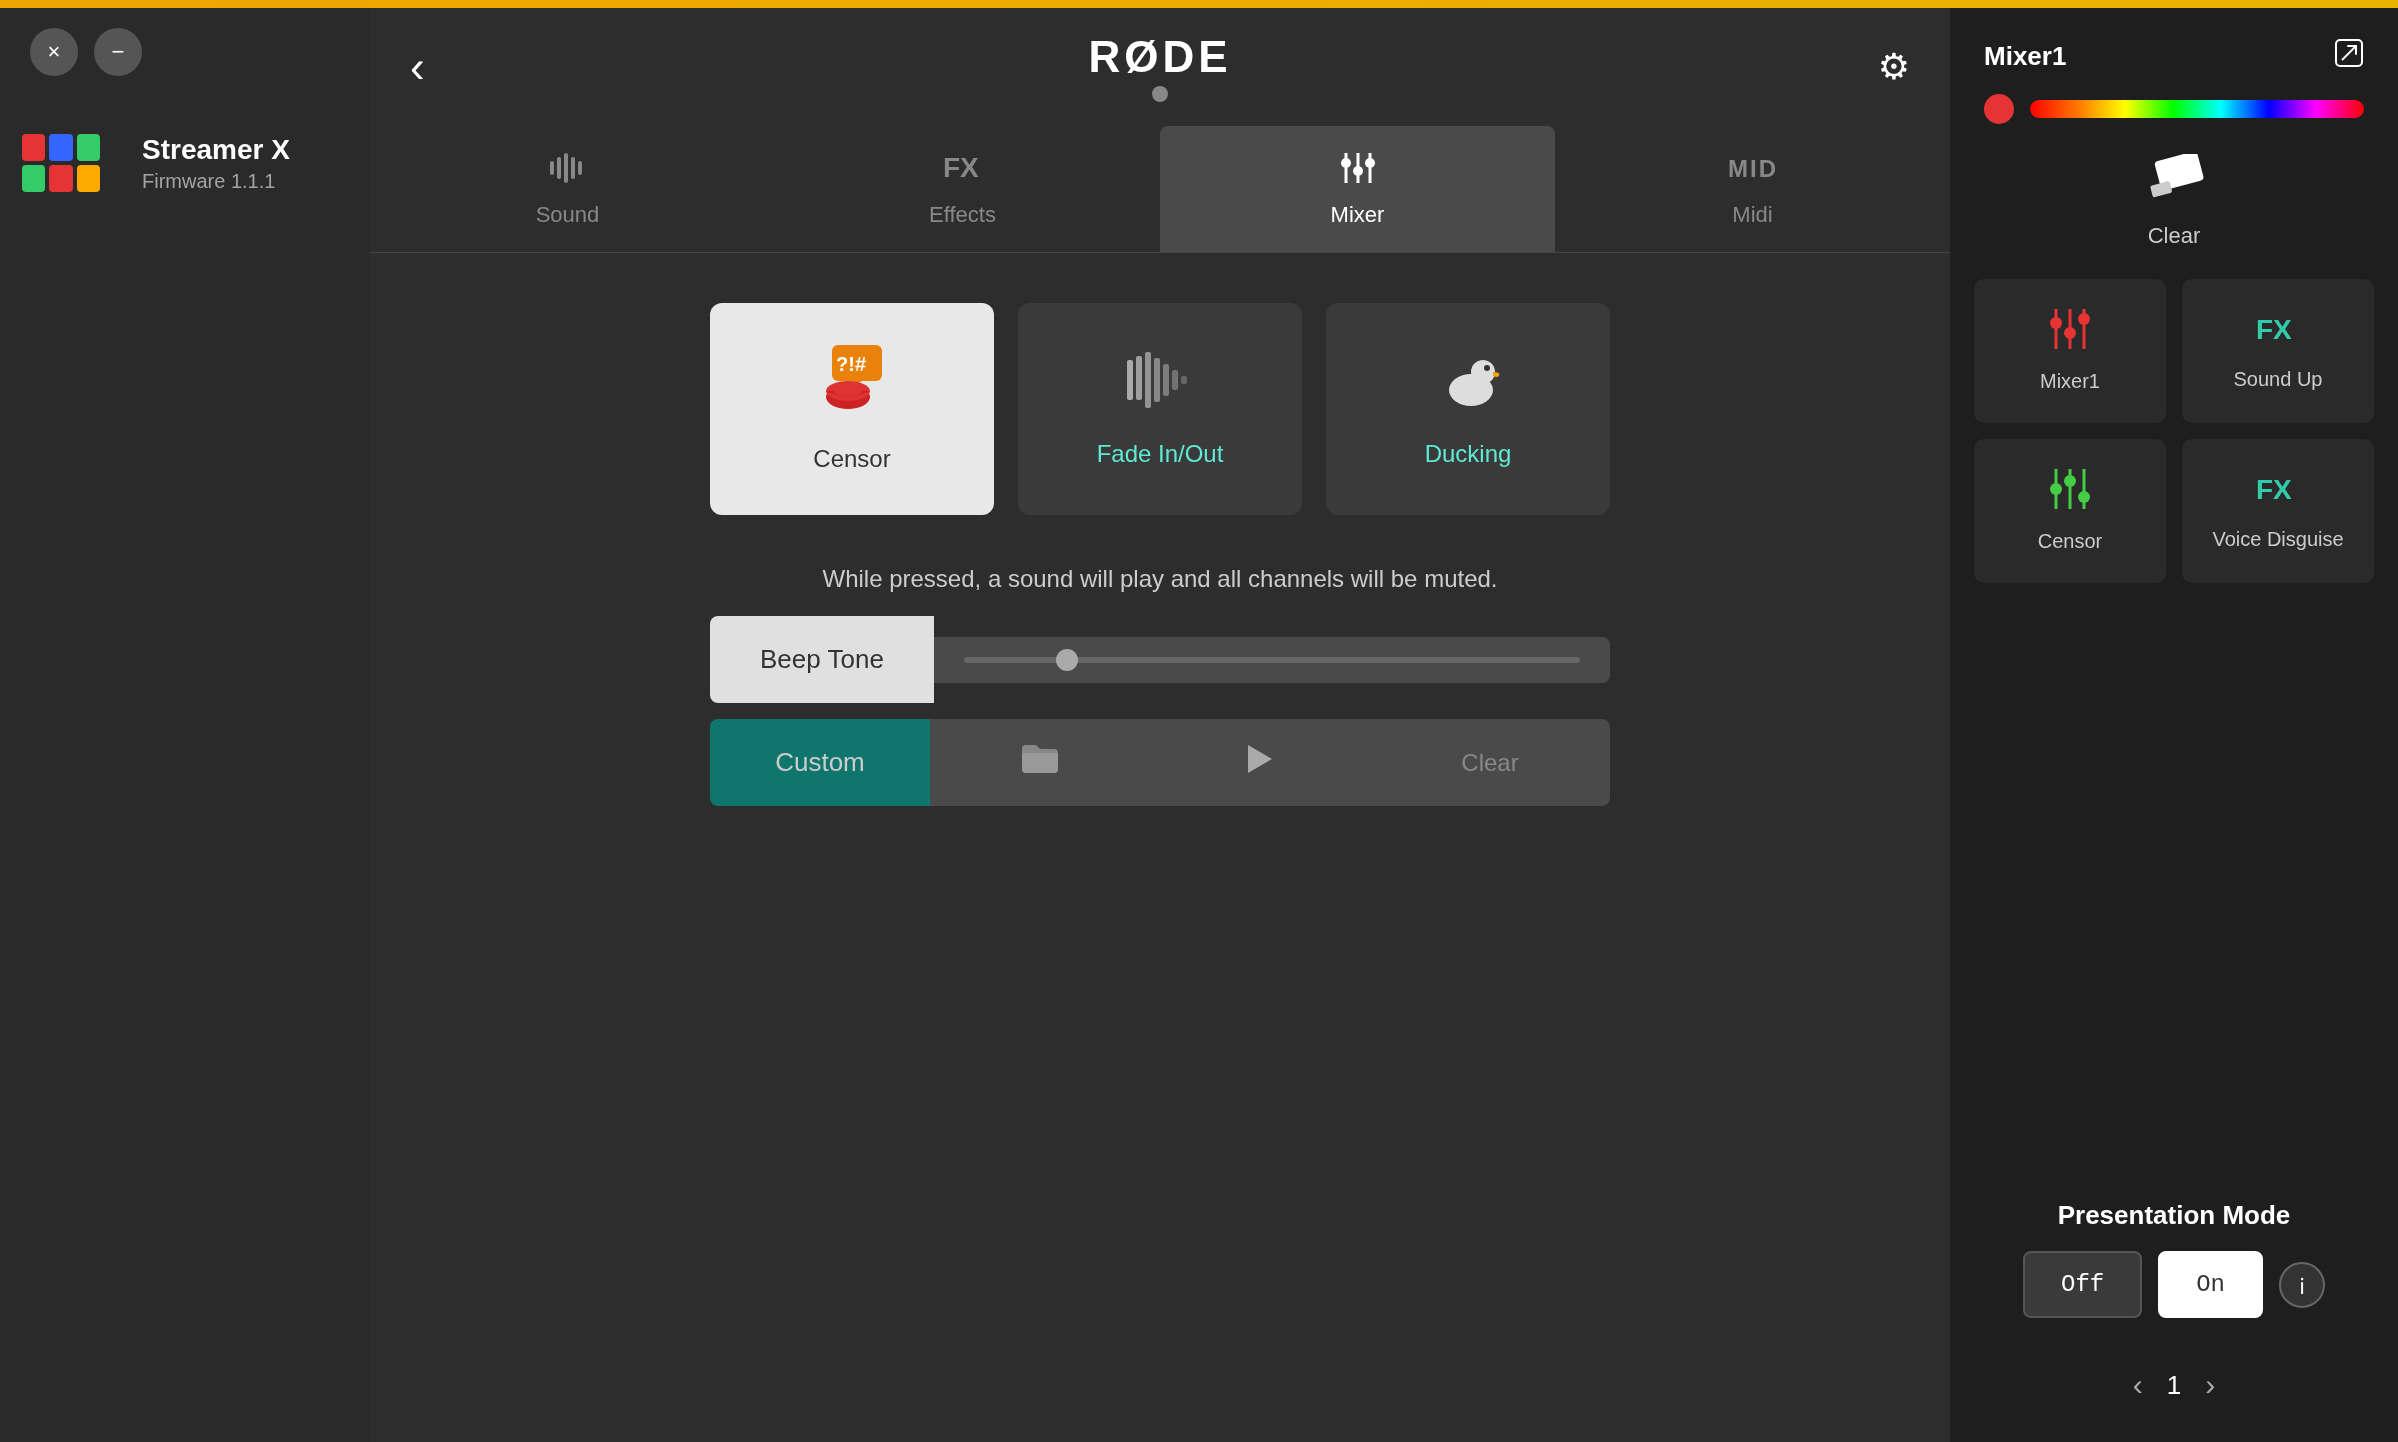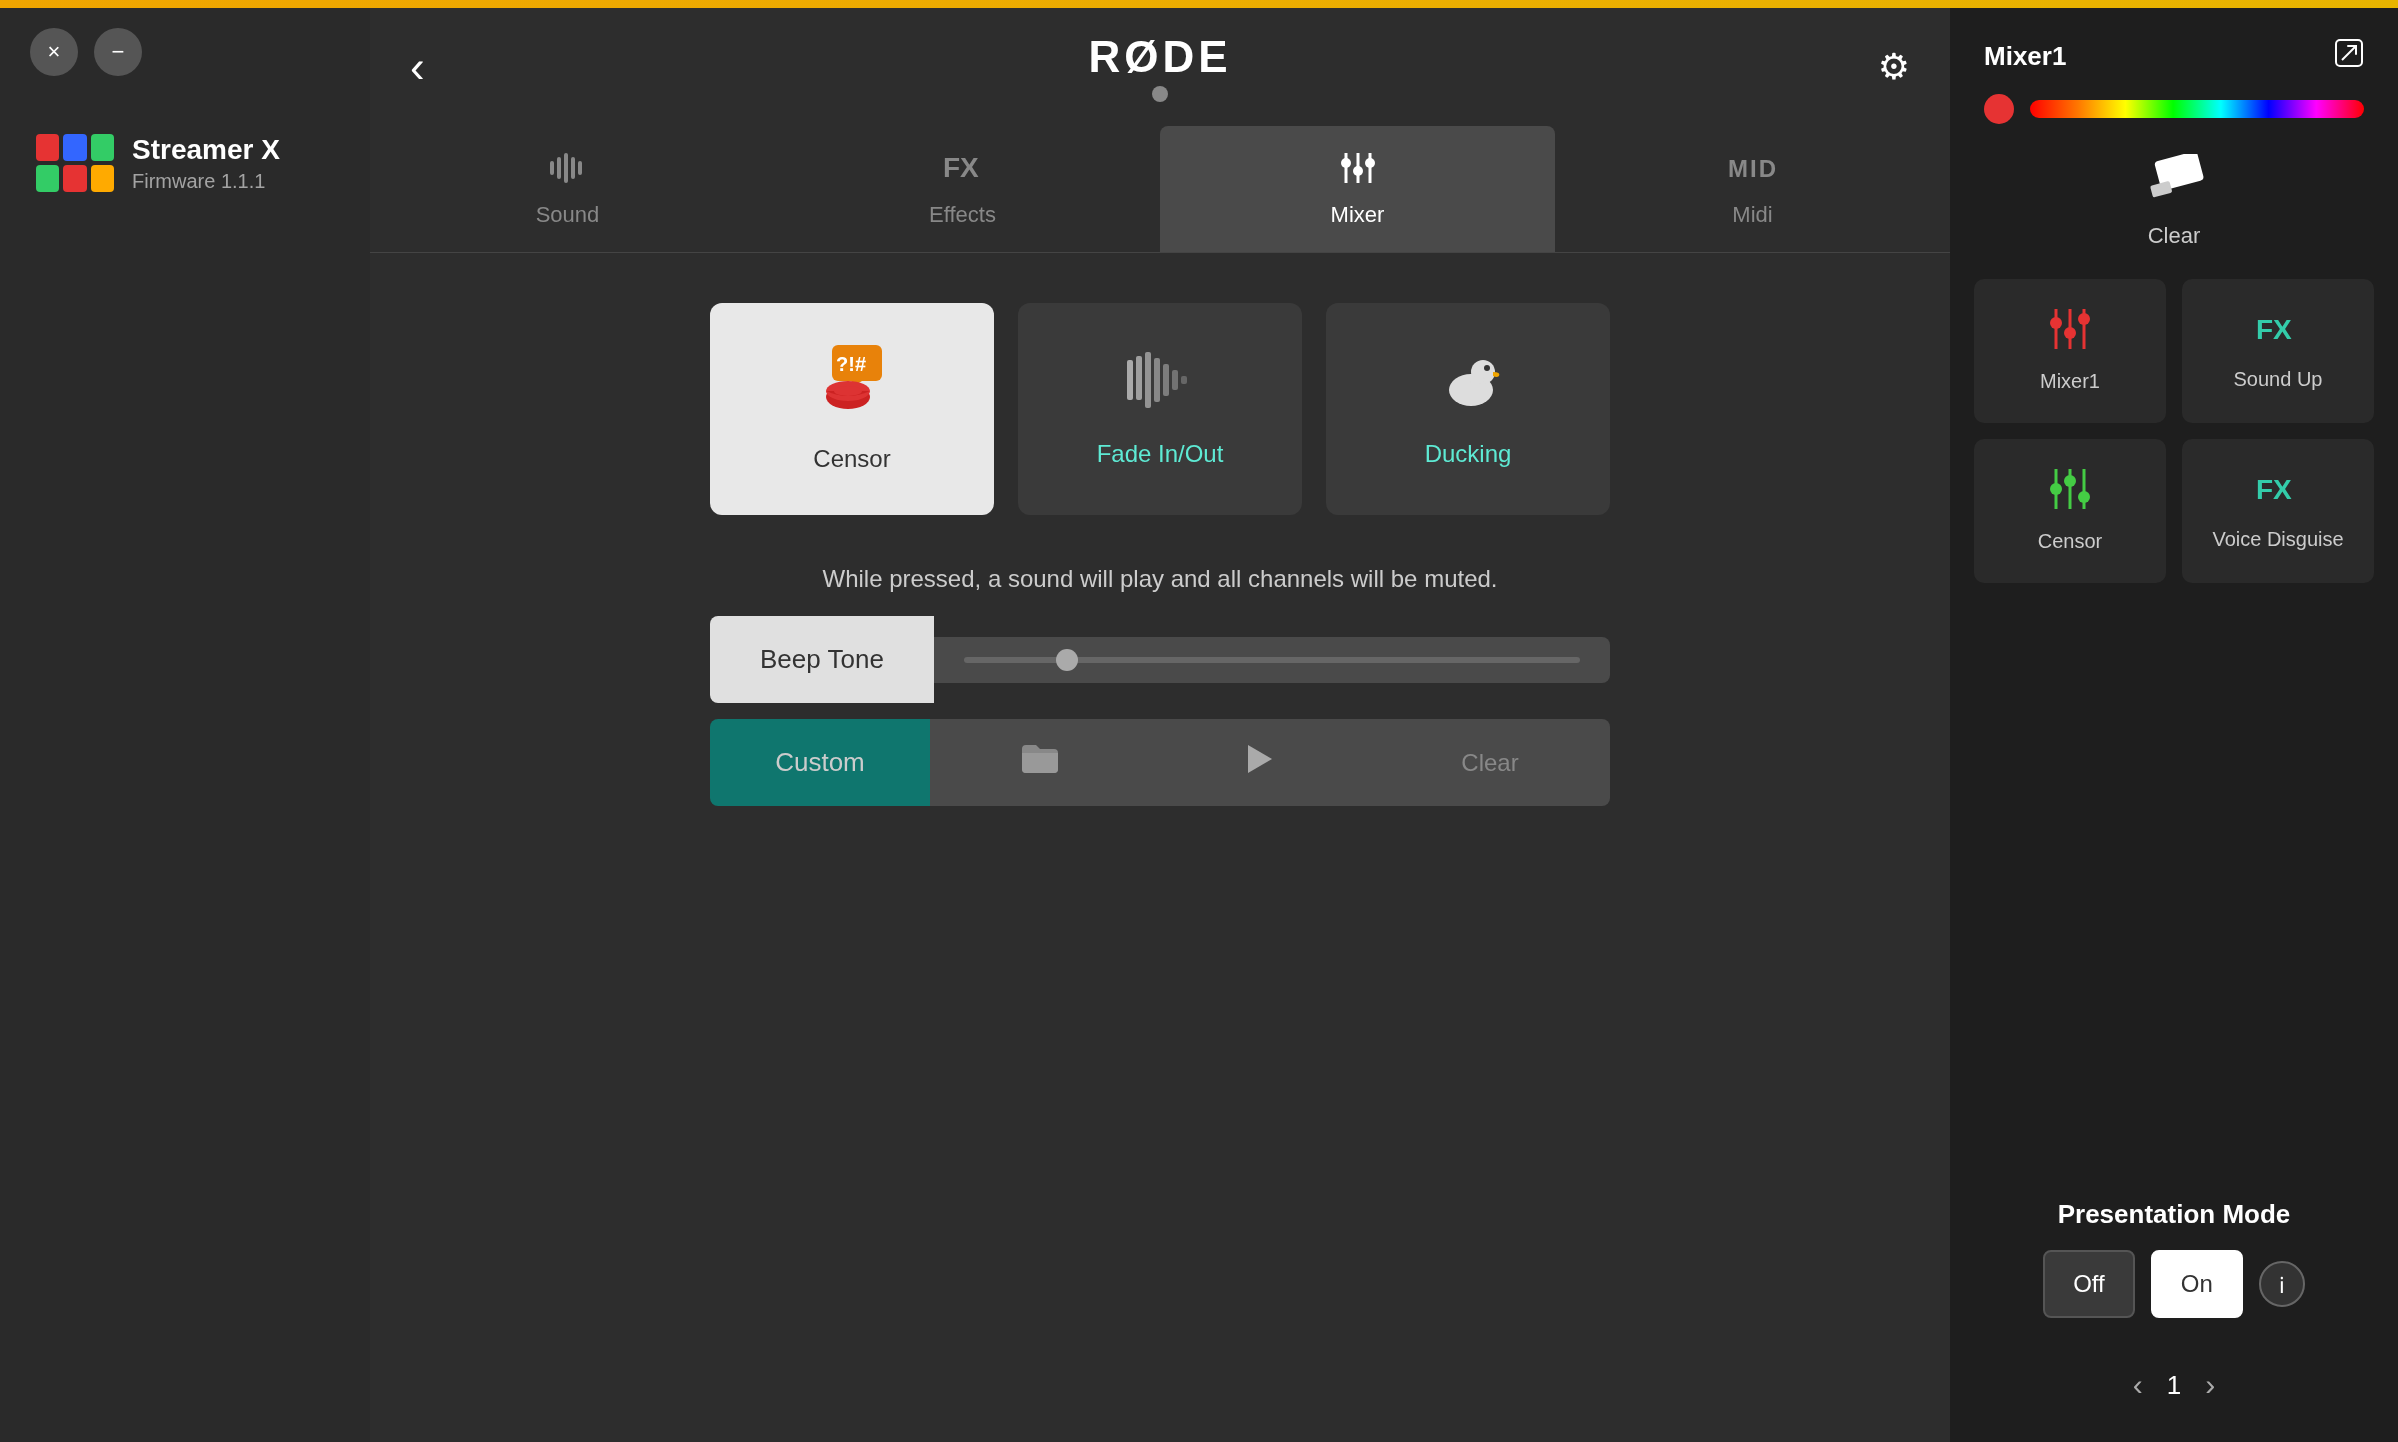--- a/index.html
+++ b/index.html
@@ -58,22 +58,22 @@
       font-size: 22px;
       color: #fff;
     }
 
     .win-btn-close { background: #555; }
     .win-btn-min { background: #555; }
 
     .device-info {
       display: flex;
       align-items: center;
-      gap: 12px;
-      padding: 100px 30px 30px;
+      gap: 36px;
+      padding: 100px 16px 30px;
     }
 
     .device-icon {
       width: 90px;
       height: 70px;
       border-radius: 10px;
       display: grid;
       grid-template-columns: repeat(3, 1fr);
       grid-template-rows: repeat(2, 1fr);
       gap: 4px;
@@ -467,27 +467,28 @@
       font-weight: 600;
     }
 
     .presentation-controls {
       display: flex;
       align-items: center;
       gap: 16px;
     }
 
     .pres-btn {
-      padding: 18px 28px;
+      padding: 18px 36px;
       font-size: 24px;
       border-radius: 8px;
       cursor: pointer;
       border: 2px solid #555;
       background: #3a3a3a;
       color: #fff;
+      font-family: Liberation Mono, monospace;
     }
 
     .pres-btn.active {
       background: #fff;
       color: #333;
       border-color: #fff;
     }
 
     .info-btn {
       width: 46px;

